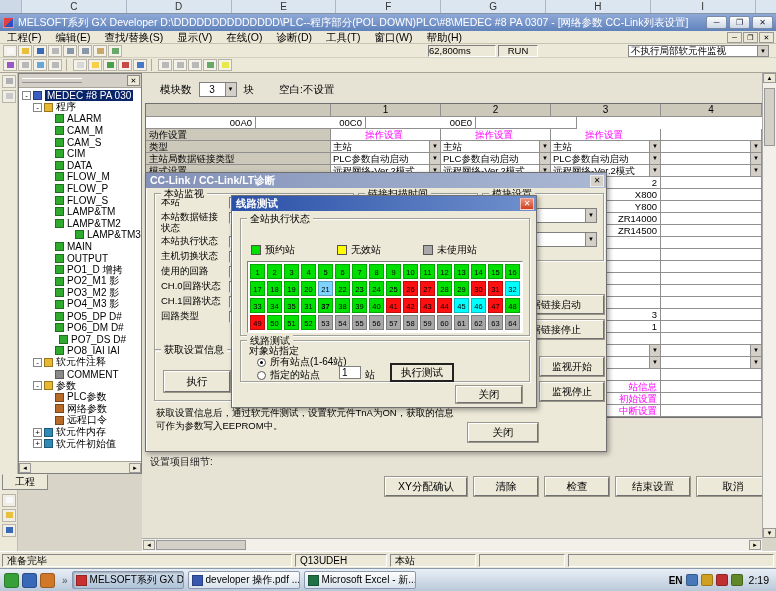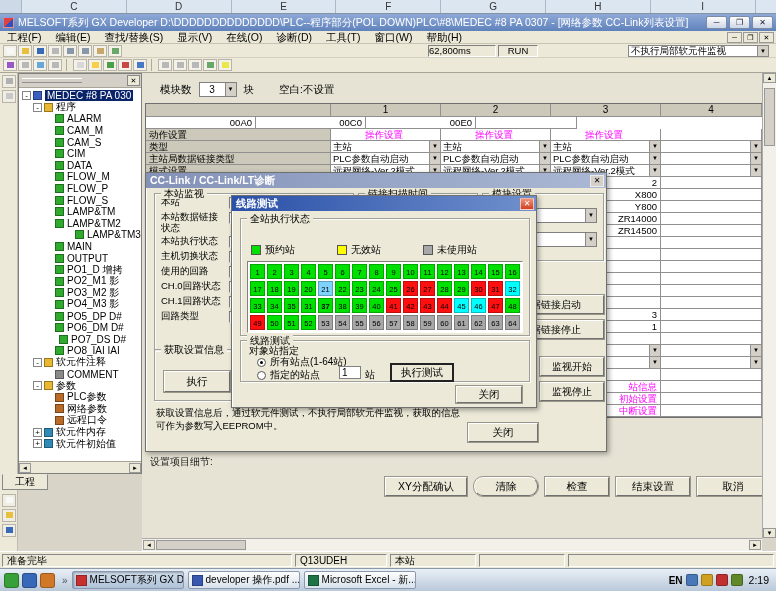--- a/index.html
+++ b/index.html
@@ -610,21 +610,21 @@
       <div class="trow">
         <div class="tcell tlabelcell" style="width: 185px;">中断设置</div>
         <div class="tcell tval tlink" style="width: 110px; text-align: right;"><span class="tvtext"></span></div>
         <div class="tcell tval tlink" style="width: 110px; text-align: right;"><span class="tvtext"></span></div>
         <div class="tcell tval tlink" style="width: 110px; text-align: right;"><span class="tvtext">中断设置</span></div>
         <div class="tcell tval tlink" style="width: 101px; text-align: right;"><span class="tvtext"></span></div>
       </div>
     </div>
   <div class="detailnote">设置项目细节:</div>
 <div class="btn3d mainbtn" style="left: 243px; width: 82px;">XY分配确认</div>
-    <div class="btn3d mainbtn" style="left: 332px; width: 64px; border-radius: 9px;">清除</div>
+    <div class="btn3d mainbtn" style="left: 332px; width: 64px;">清除</div>
     <div class="btn3d mainbtn" style="left: 403px; width: 64px;">检查</div>
     <div class="btn3d mainbtn" style="left: 474px; width: 74px;">结束设置</div>
     <div class="btn3d mainbtn" style="left: 555px; width: 72px;">取消</div>
   </div>
 
 <div class="vscroll">
   <div class="sarrow" style="top:0">▲</div>
   <div class="vthumb"></div>
   <div class="sarrow" style="bottom:0">▼</div>
 </div>
@@ -691,21 +691,21 @@
     </div>
   </div>
   <div class="btn3d bd-btn bd-b1">数据链接启动</div>
   <div class="btn3d bd-btn bd-b2">数据链接停止</div>
   <div class="btn3d bd-btn bd-b3">监视开始</div>
   <div class="btn3d bd-btn bd-b4">监视停止</div>
   <div class="groupbox bd-acquire">
     <span class="grouplabel">获取设置信息</span>
   </div>
   <div class="btn3d bd-exec">执行</div>
-  <div class="bd-note bd-n1">获取设置信息后，通过软元件测试，不执行局部软元件监视，获取的信息</div>
+  <div class="bd-note bd-n1">获取设置信息后，通过软元件测试，设置软元件TnA为ON，获取的信息</div>
   <div class="bd-note bd-n2">可作为参数写入EEPROM中。</div>
   <div class="btn3d bd-close">关闭</div>
 </div>
 
 <div class="dialog front-dialog">
   <div class="dlg-title">
     <span>线路测试</span>
     <span class="dlg-x">✕</span>
   </div>
   <div class="groupbox ft-group1">

